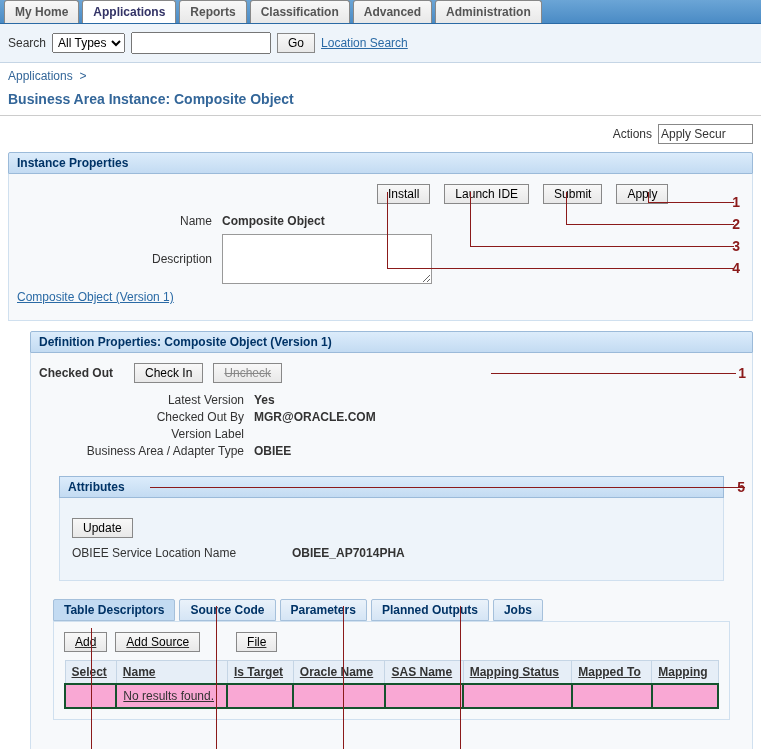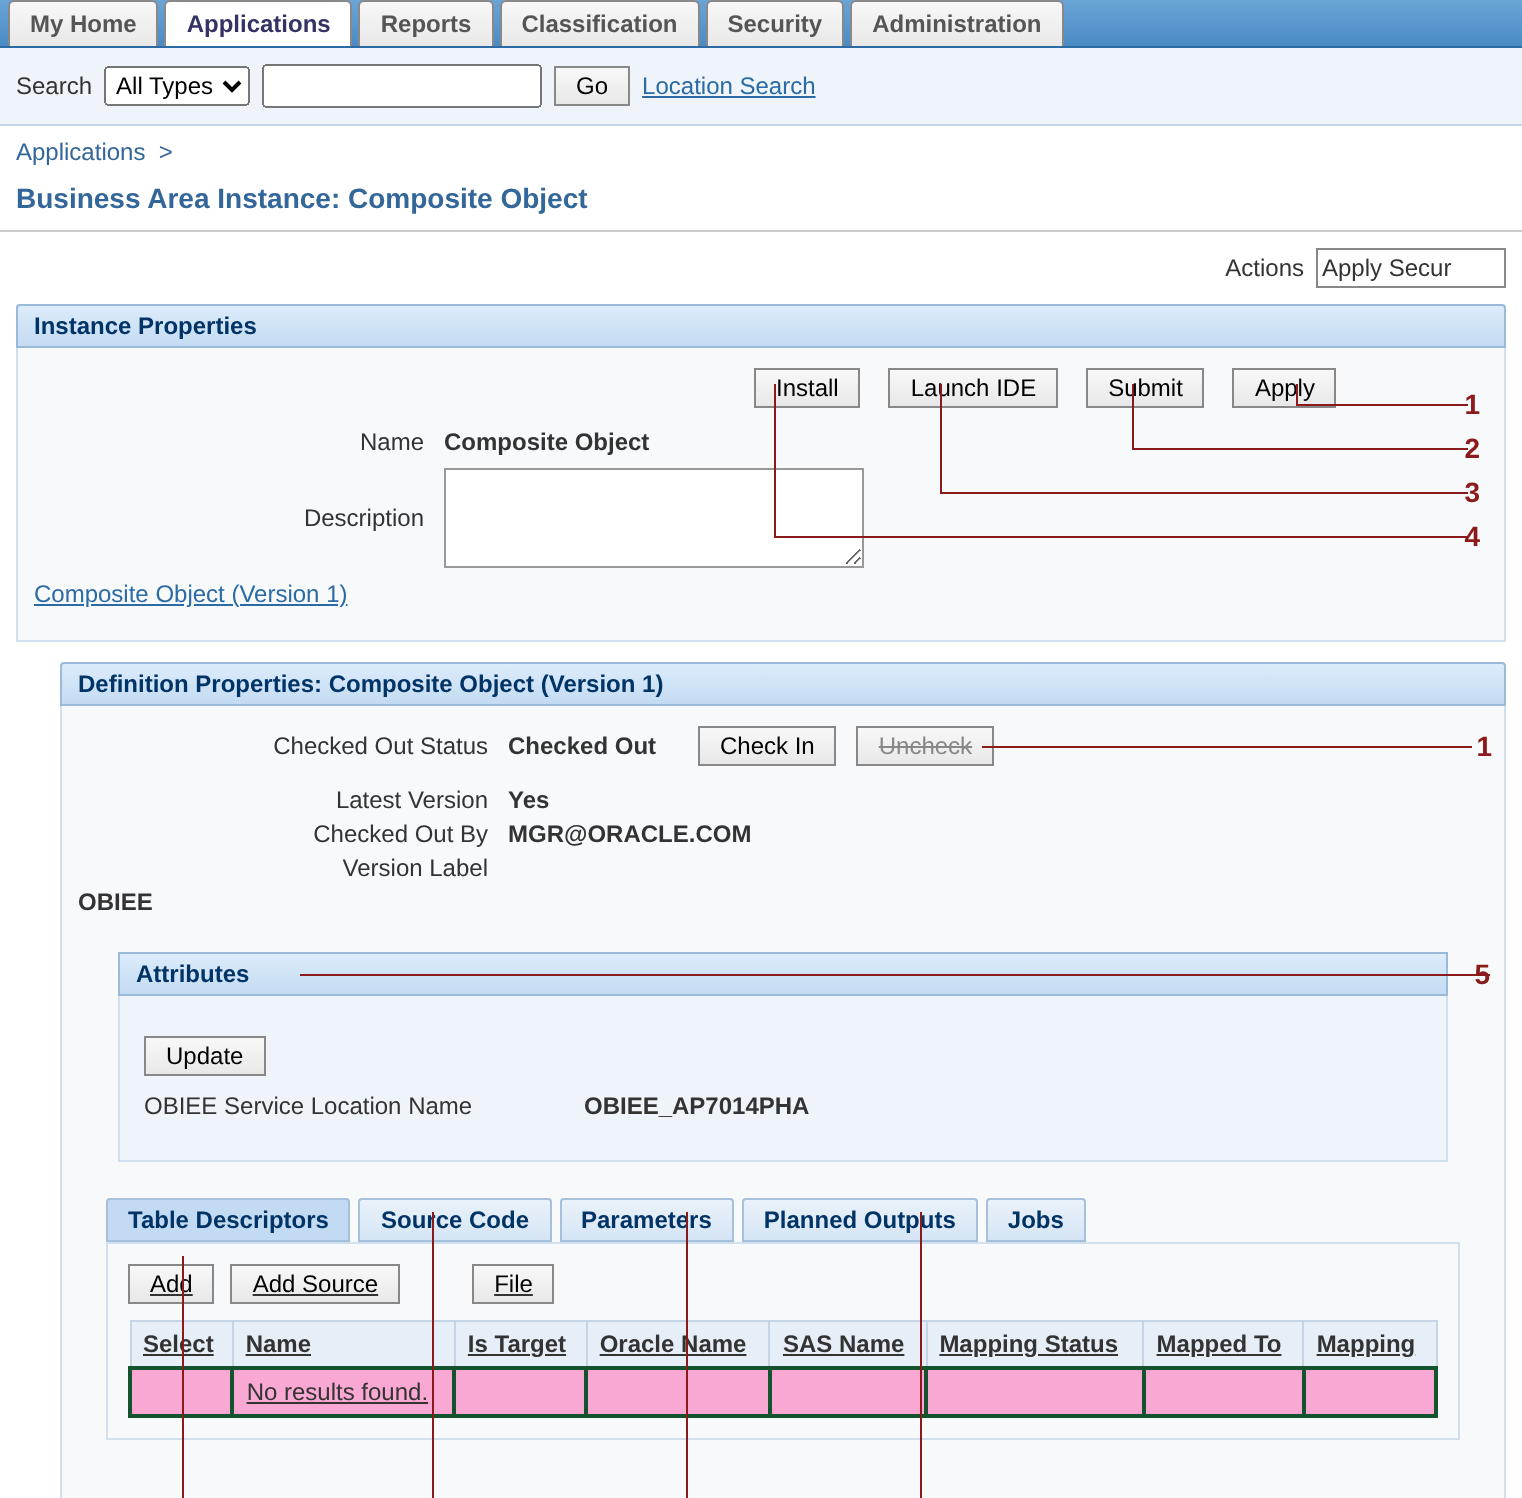--- a/index.html
+++ b/index.html
@@ -85,21 +85,21 @@
   .link-def { color: #2a6aa5; text-decoration: underline; cursor: pointer; }
 </style>
 </head>
 <body>
 
 <div class="top-nav">
   <div class="top-tab">My Home</div>
   <div class="top-tab active">Applications</div>
   <div class="top-tab">Reports</div>
   <div class="top-tab">Classification</div>
-  <div class="top-tab">Security</div>
+  <div class="top-tab">Advanced</div>
   <div class="top-tab">Administration</div>
 </div>
 
 <div class="search-bar">
   <label>Search</label>
   <select class="search-select">
     <option>All Types</option>
   </select>
   <input class="search-input" type="text" value="" style="">
   <button class="btn">Go</button>
@@ -157,39 +157,39 @@
       <div class="callout-num">3</div>
       <div class="callout-num">4</div>
     </div>
   </div>
 </div>
 
 <div class="section" style="margin-left:30px; margin-right:8px;">
   <div class="section-head">Definition Properties: Composite Object (Version 1)</div>
   <div class="def-body">
     <div class="def-row" style="margin-bottom:10px;">
-      <div class="def-label">Checked Out Status</div>
       <div class="def-value" style="width:95px;">Checked Out</div>
       <button class="btn">Check In</button>
       <span style="width:10px;"></span>
       <button class="btn strike">Uncheck</button>
     </div>
     <div class="def-row">
       <div class="def-label">Latest Version</div>
       <div class="def-value">Yes</div>
     </div>
     <div class="def-row">
       <div class="def-label">Checked Out By</div>
       <div class="def-value">MGR@ORACLE.COM</div>
     </div>
     <div class="def-row">
       <div class="def-label">Version Label</div>
       <div class="def-value"></div>
     </div>
     <div class="def-row">
+      <div class="def-label">Business Area / Adapter Type</div>
       <div class="def-value">OBIEE</div>
     </div>
 
     <div class="callout-line-h" style="left:460px; top:20px; width:245px;"></div>
     <div class="callout-num" style="position:absolute; right:6px; top:12px;">1</div>
 
     <div class="sub-section">
       <div class="sub-head">
         <span>Attributes</span>
         <div class="callout-line-h" style="left:90px; top:10px; width:595px;"></div>

